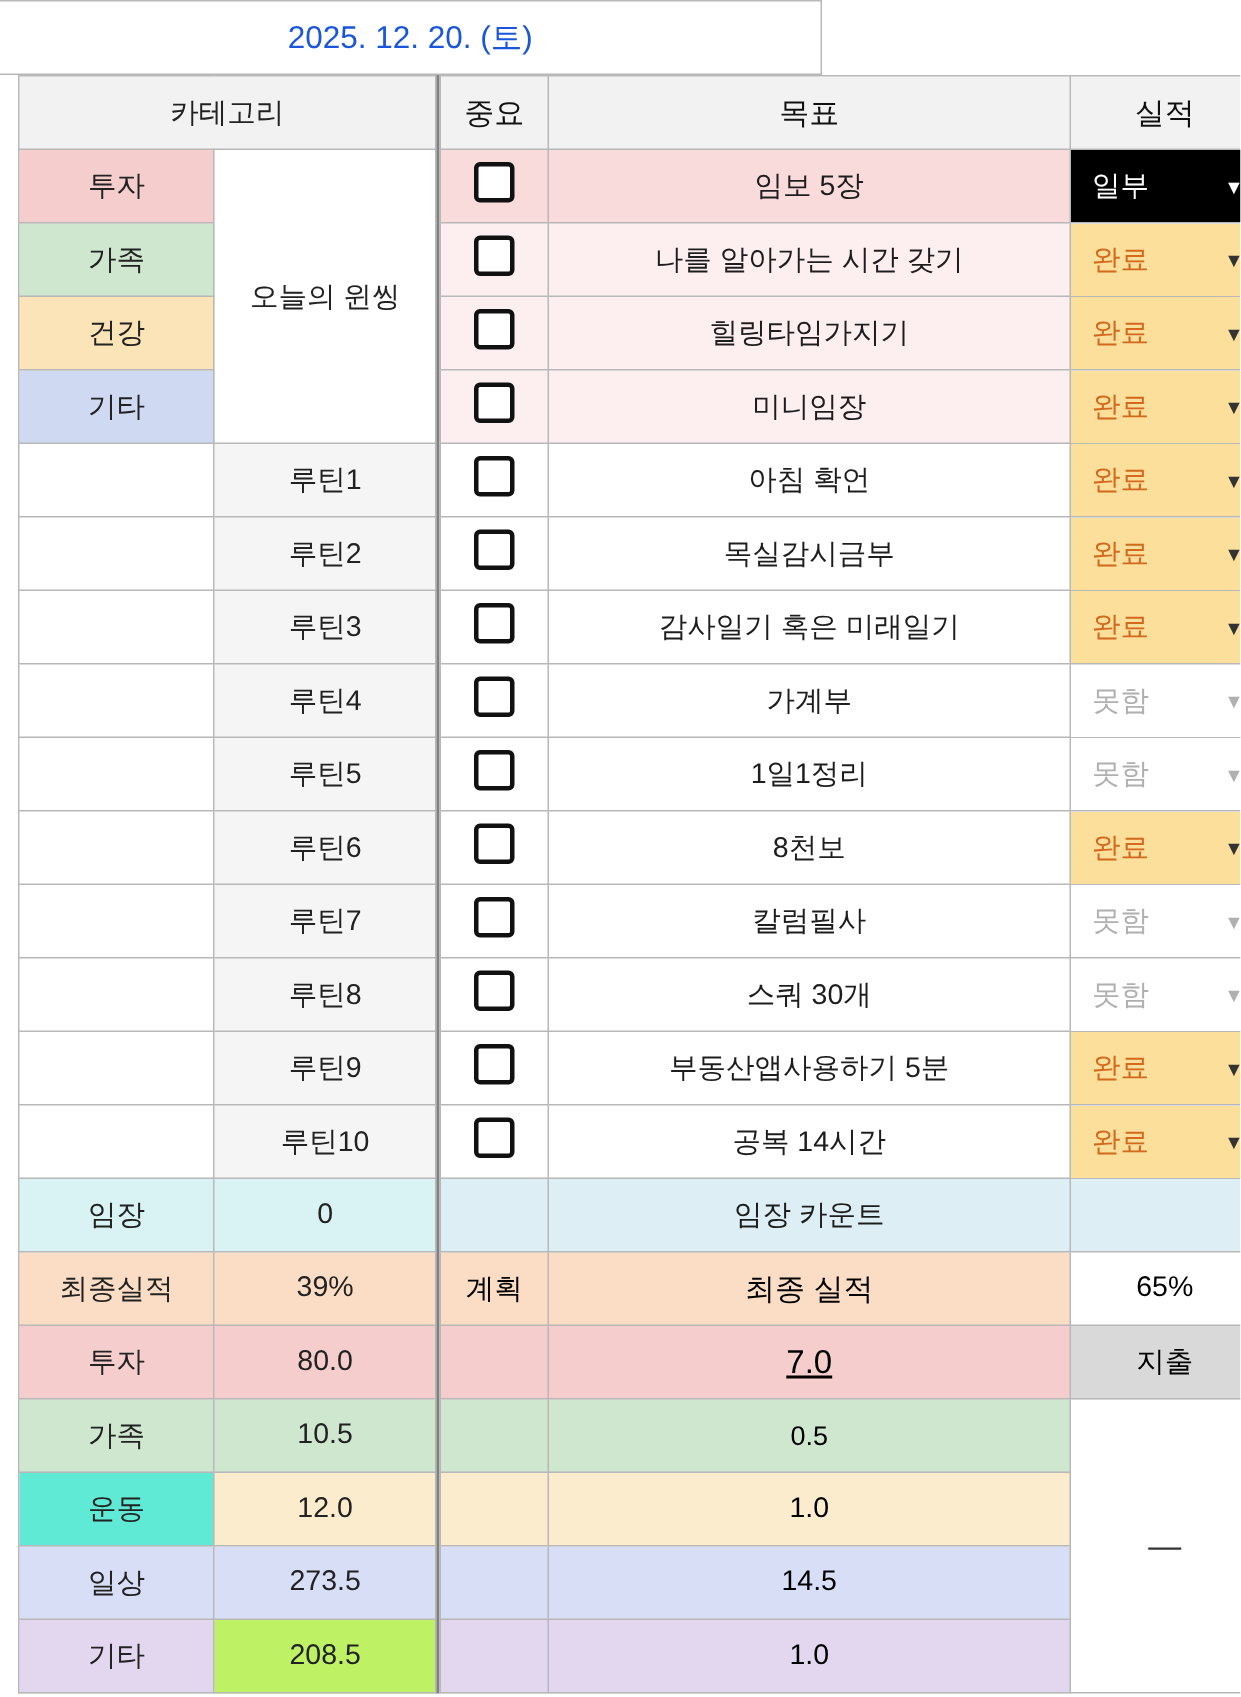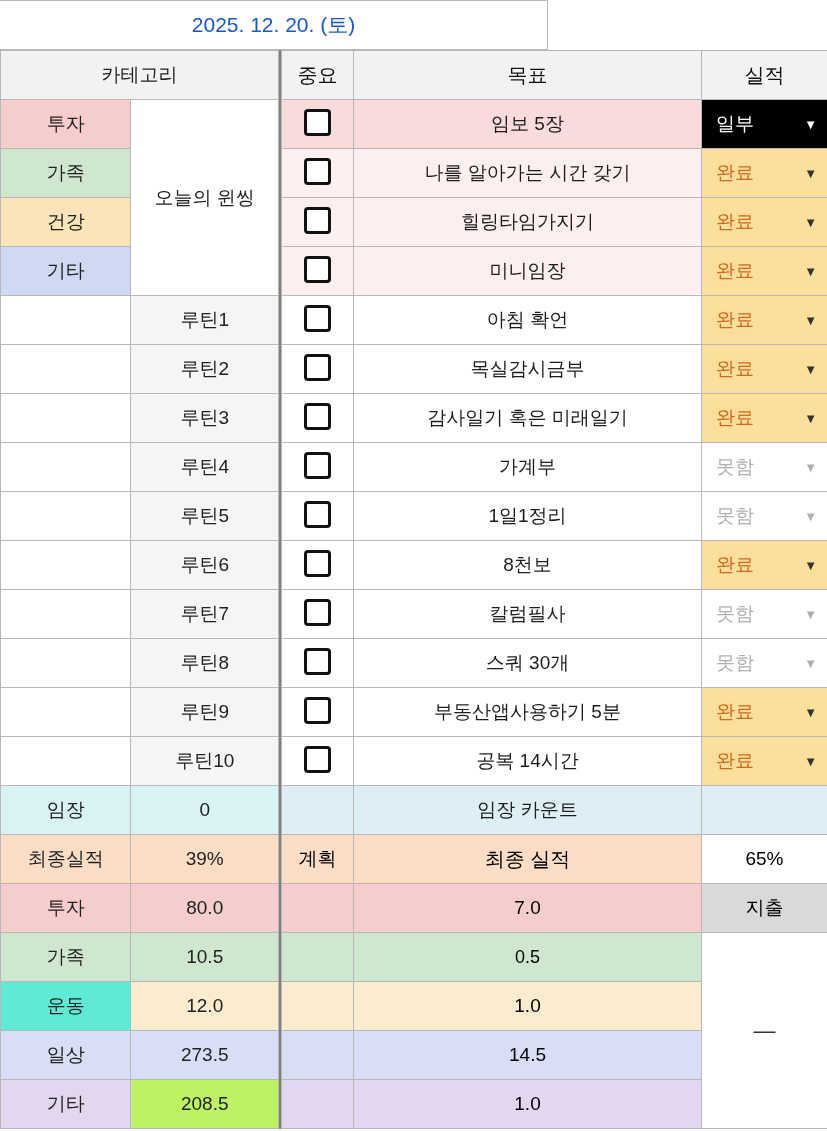--- a/index.html
+++ b/index.html
@@ -51,20 +51,21 @@
     display: flex; align-items: center; justify-content: center;
     font-size: 21px;
     color: #1a56db;
     background: #fff;
   }
 
   
   #body-wrap {
     display: flex;
     width: 827px;
+    padding-left: 12px;
   }
   #left-panel { width: 279px; }
   #right-panel { width: 660px; border-left: 2px solid #808080; }
 
   
   #left-table { width: 279px; }
   #left-table col.c1 { width: 130px; }
   #left-table col.c2 { width: 147px; }
   #left-table td { height: 49px; font-size: 19px; color: #222; }
 
@@ -139,21 +140,21 @@
     line-height: 1;
   }
   .caret-dark { color: #333; }
   .caret-white { color: #ffffff; }
   .caret-grey { color: #b0b0b0; }
 
   .plan-label { background: #fbdcc4; font-weight: bold; font-size: 19px; }
   .final-res-label { background: #fbdcc4; font-weight: bold; font-size: 20px; }
   .final-res-val { background: #ffffff; font-size: 19px; }
   .jichul-cell { background: #d9d9d9; font-weight: bold; font-size: 19px; }
-  .pl-invest { background: #f6cdcd; font-size: 19px; }
+  .pl-invest { background: #f6cdcd; font-size: 22px; text-decoration: underline; }
   .pl-family { background: #cfe6cf; font-size: 18px; }
   .pl-exer   { background: #fbeccd; font-size: 19px; }
   .pl-daily  { background: #d7def5; font-size: 19px; }
   .pl-etc    { background: #e2d7ee; font-size: 19px; }
   .dash-cell { background: #ffffff; font-size: 22px; color: #333; }
 </style>
 </head>
 <body>
 
 <div id="app">

